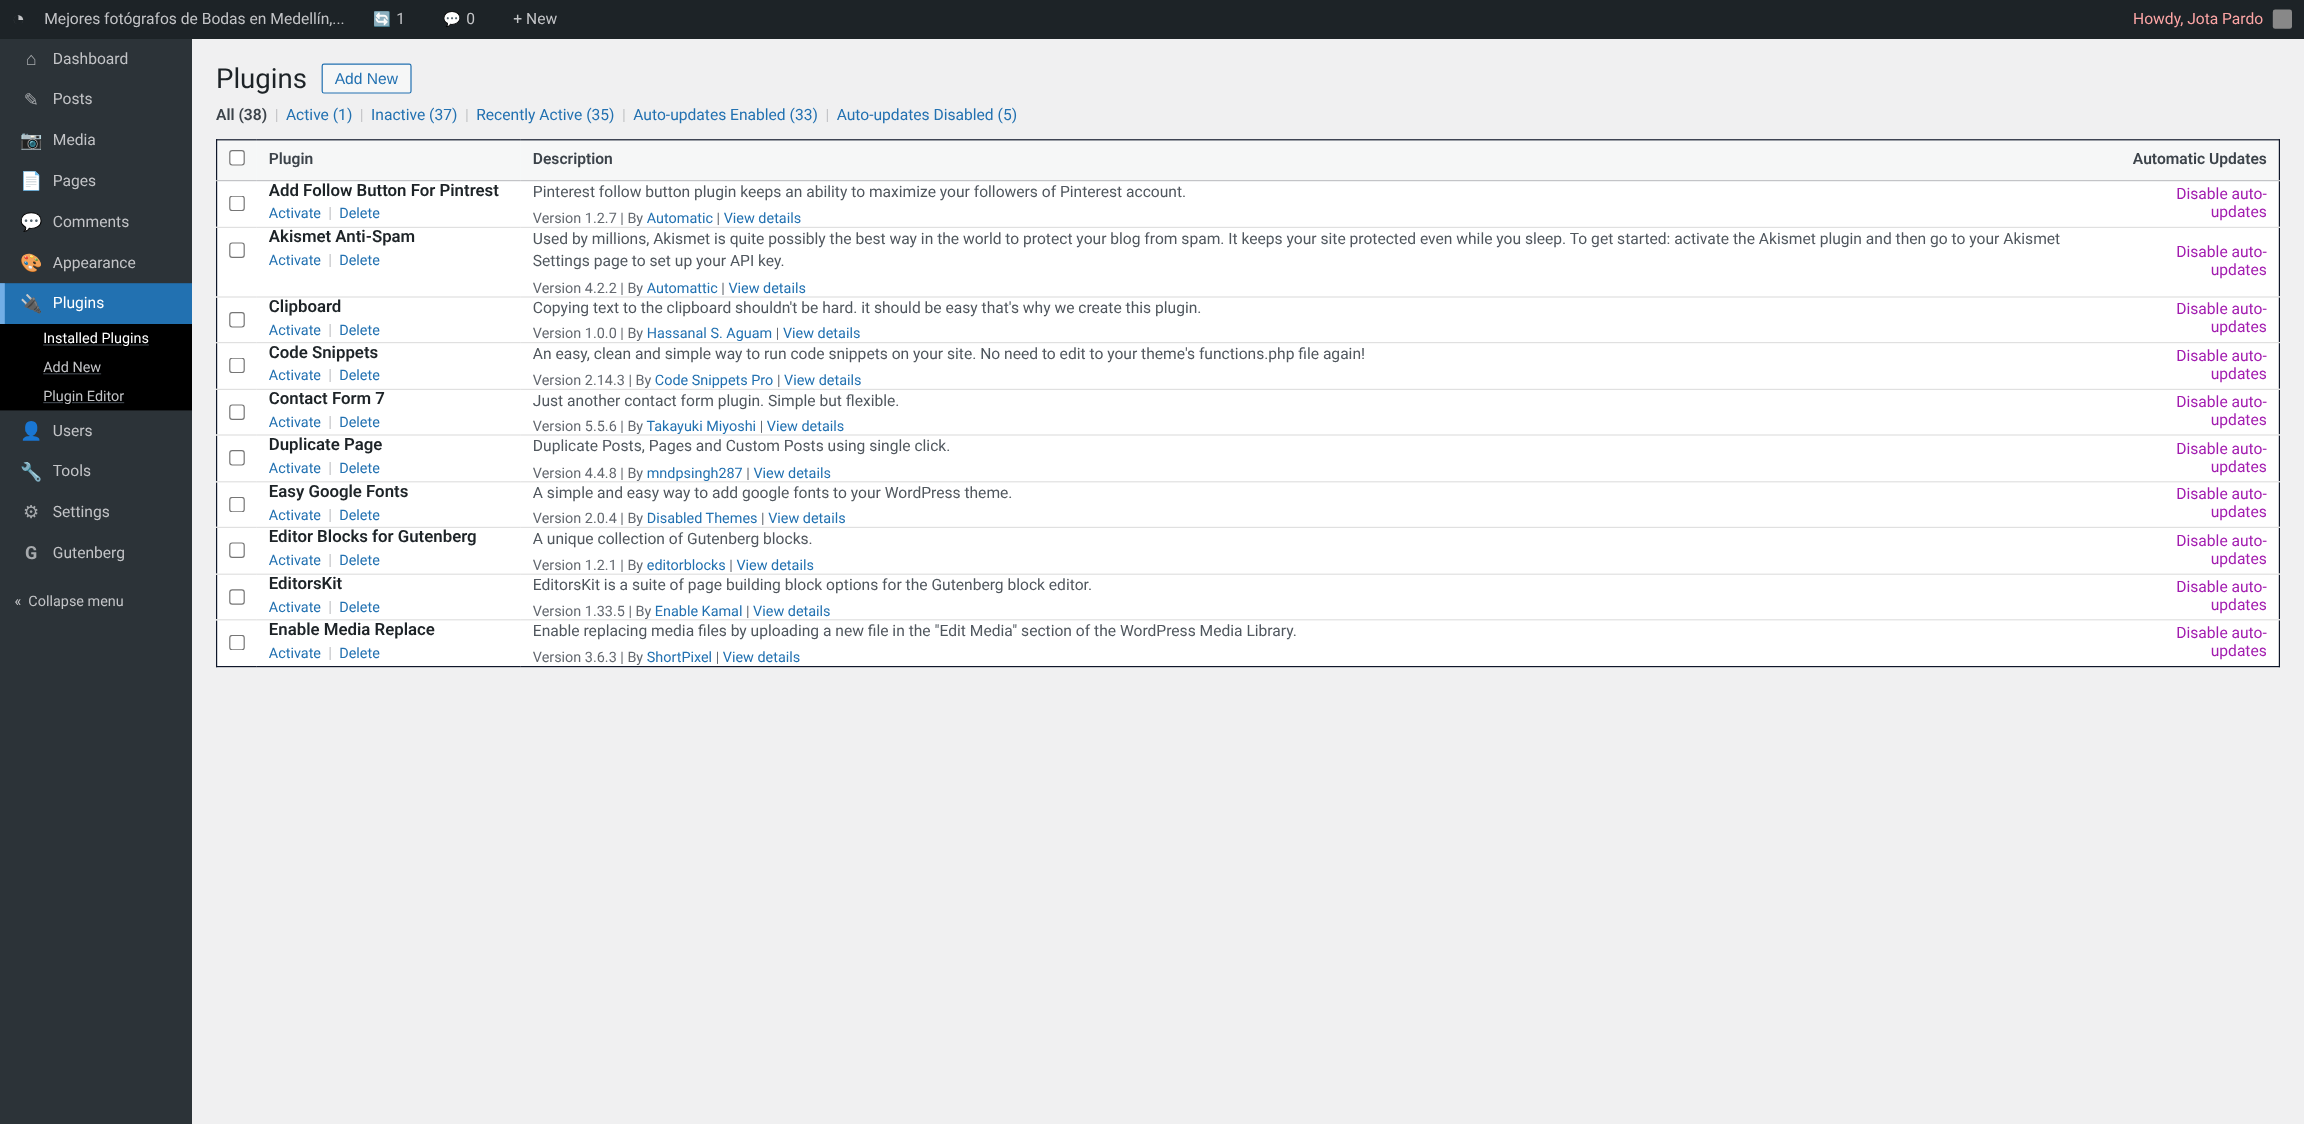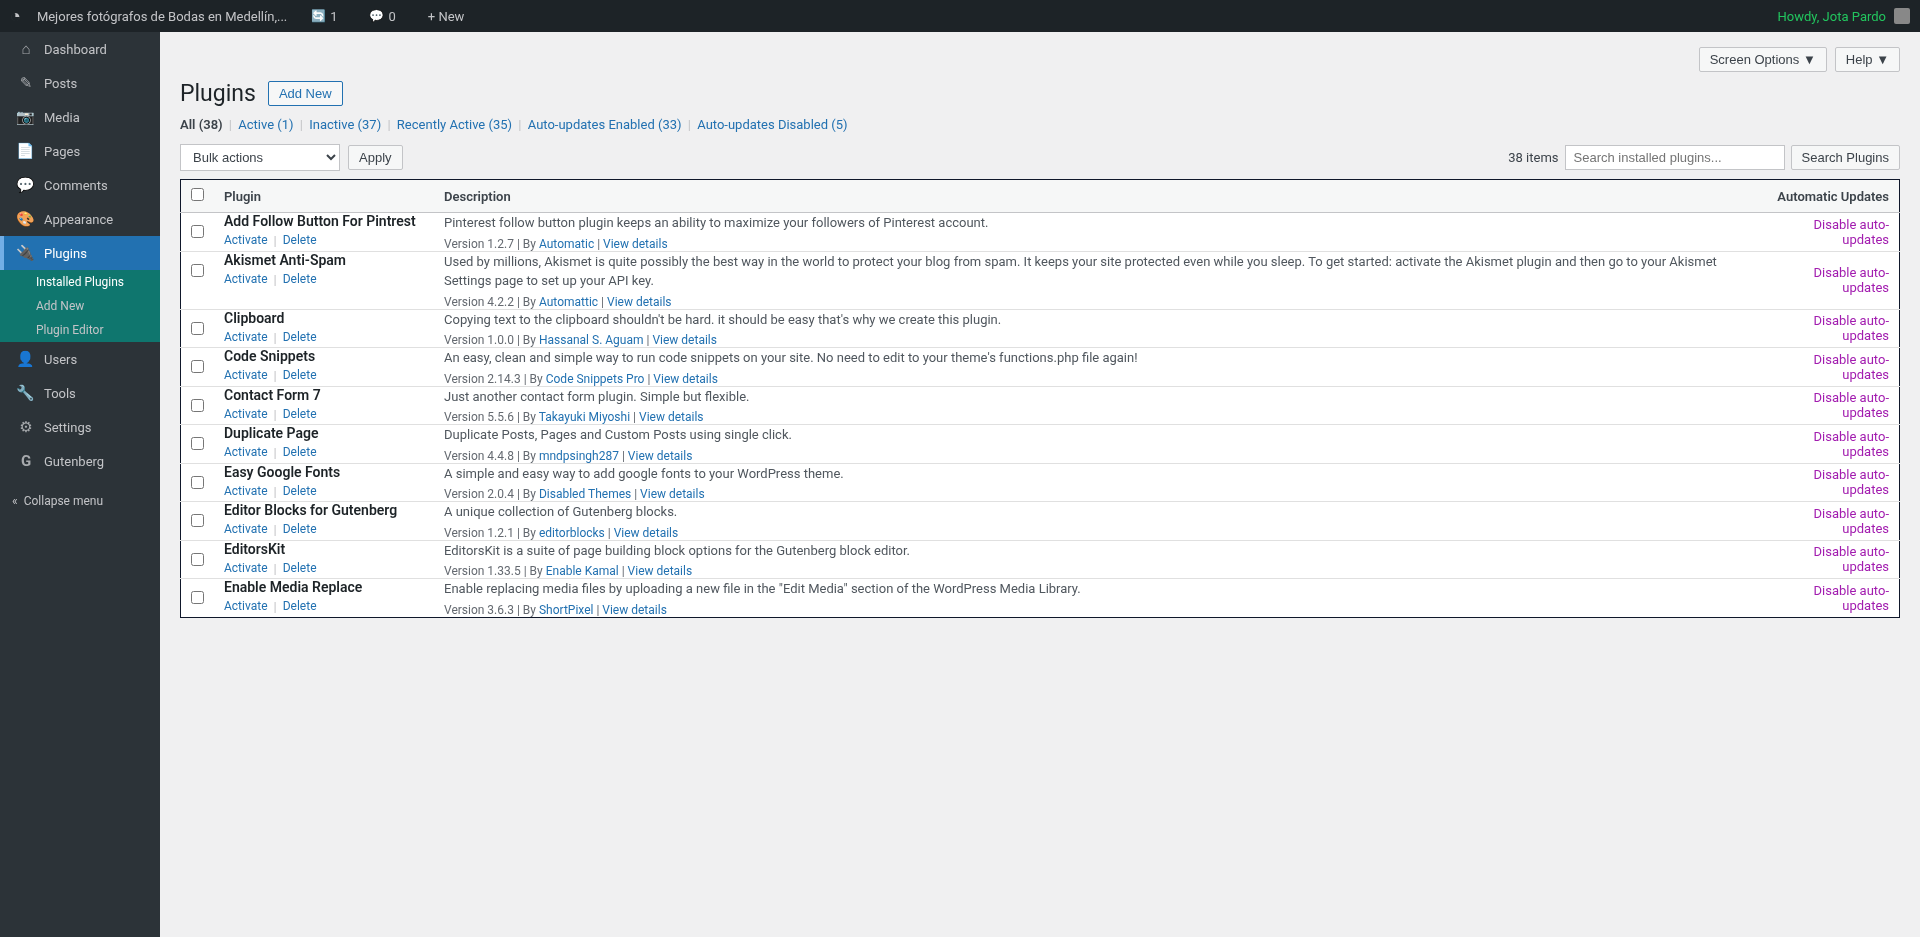--- a/index.html
+++ b/index.html
@@ -15,21 +15,21 @@
       color: #c3c4c7;
       font-size: 13px;
       position: fixed;
       top: 0; left: 0; right: 0;
       z-index: 1000;
     }
     #wpadminbar .ab-left { display: flex; align-items: center; gap: 16px; flex: 1; }
     #wpadminbar .ab-right { display: flex; align-items: center; gap: 8px; }
     .ab-site-name { color: #c3c4c7; font-size: 13px; }
     .ab-item { color: #c3c4c7; display: flex; align-items: center; gap: 4px; padding: 0 8px; cursor: pointer; }
-    .ab-howdy { color: #22c55e; font-size: 13px; }
+    .ab-howdy { color: #fca5a5; font-size: 13px; }
     .ab-avatar { width: 16px; height: 16px; border-radius: 2px; background: #888; display: inline-block; }
 
     
     .wp-layout { display: flex; padding-top: 32px; min-height: 100vh; }
 
     
     #adminmenu {
       width: 160px;
       min-width: 160px;
       background: #2c3338;
@@ -44,21 +44,21 @@
       color: #c3c4c7;
       cursor: pointer;
       font-size: 13px;
       border-left: 4px solid transparent;
     }
     .menu-item.current { background: #2271b1; color: #fff; border-left: 4px solid #72aee6; }
     .menu-item.current .menu-icon { color: #fff; }
     .menu-item .menu-icon { font-size: 15px; width: 20px; text-align: center; color: #a7aaad; }
 
     
-    .submenu { background: #0f766e; }
+    .submenu { background: #000000; text-decoration: underline; }
     .submenu-item {
       display: block;
       padding: 5px 12px 5px 36px;
       color: #c3c4c7;
       cursor: pointer;
       font-size: 12px;
     }
     .submenu-item.current { color: #fff; }
 
     
@@ -280,26 +280,20 @@
       <span>Gutenberg</span>
     </div>
     <div class="collapse-menu">
       <span>«</span>
       <span>Collapse menu</span>
     </div>
   </div>
 
   <div id="wpcontent">
 
-    <div class="clearfix" style="margin-bottom:8px;">
-      <div class="top-bar-right">
-        <button class="screen-options-btn">Screen Options ▼</button>
-        <button class="help-btn">Help ▼</button>
-      </div>
-    </div>
 
     <div style="display:flex;align-items:center;margin-bottom:10px;">
       <h1 class="wp-heading-inline">Plugins</h1>
       <button class="page-title-action">Add New</button>
     </div>
 
     <div class="subsubsub">
       <span>
         <a href="#" class="current-filter">
           <span>All</span> (<span>38</span>)
@@ -330,36 +324,20 @@
         </a>
       </span>
       <span class="sep"> | </span>
       <span>
         <a href="#">
           <span>Auto-updates Disabled</span> (<span>5</span>)
         </a>
       </span>
     </div>
 
-    <div class="tablenav">
-      <div class="tablenav-left">
-        <select class="bulk-action-select">
-          <option>Bulk actions</option>
-          <option value="activate">Activate</option>
-          <option value="deactivate">Deactivate</option>
-          <option value="delete">Delete</option>
-        </select>
-        <button class="apply-btn">Apply</button>
-      </div>
-      <div class="tablenav-top-right">
-        <span class="items-count">38 items</span>
-        <input type="text" class="search-plugins-input" placeholder="Search installed plugins..." style="">
-        <button class="search-plugins-btn">Search Plugins</button>
-      </div>
-    </div>
 
     <table class="wp-list-table">
       <thead>
         <tr>
           <th class="col-cb">
             <input type="checkbox" style="">
           </th>
           <th>Plugin</th>
           <th>Description</th>
           <th class="col-auto">Automatic Updates</th>

